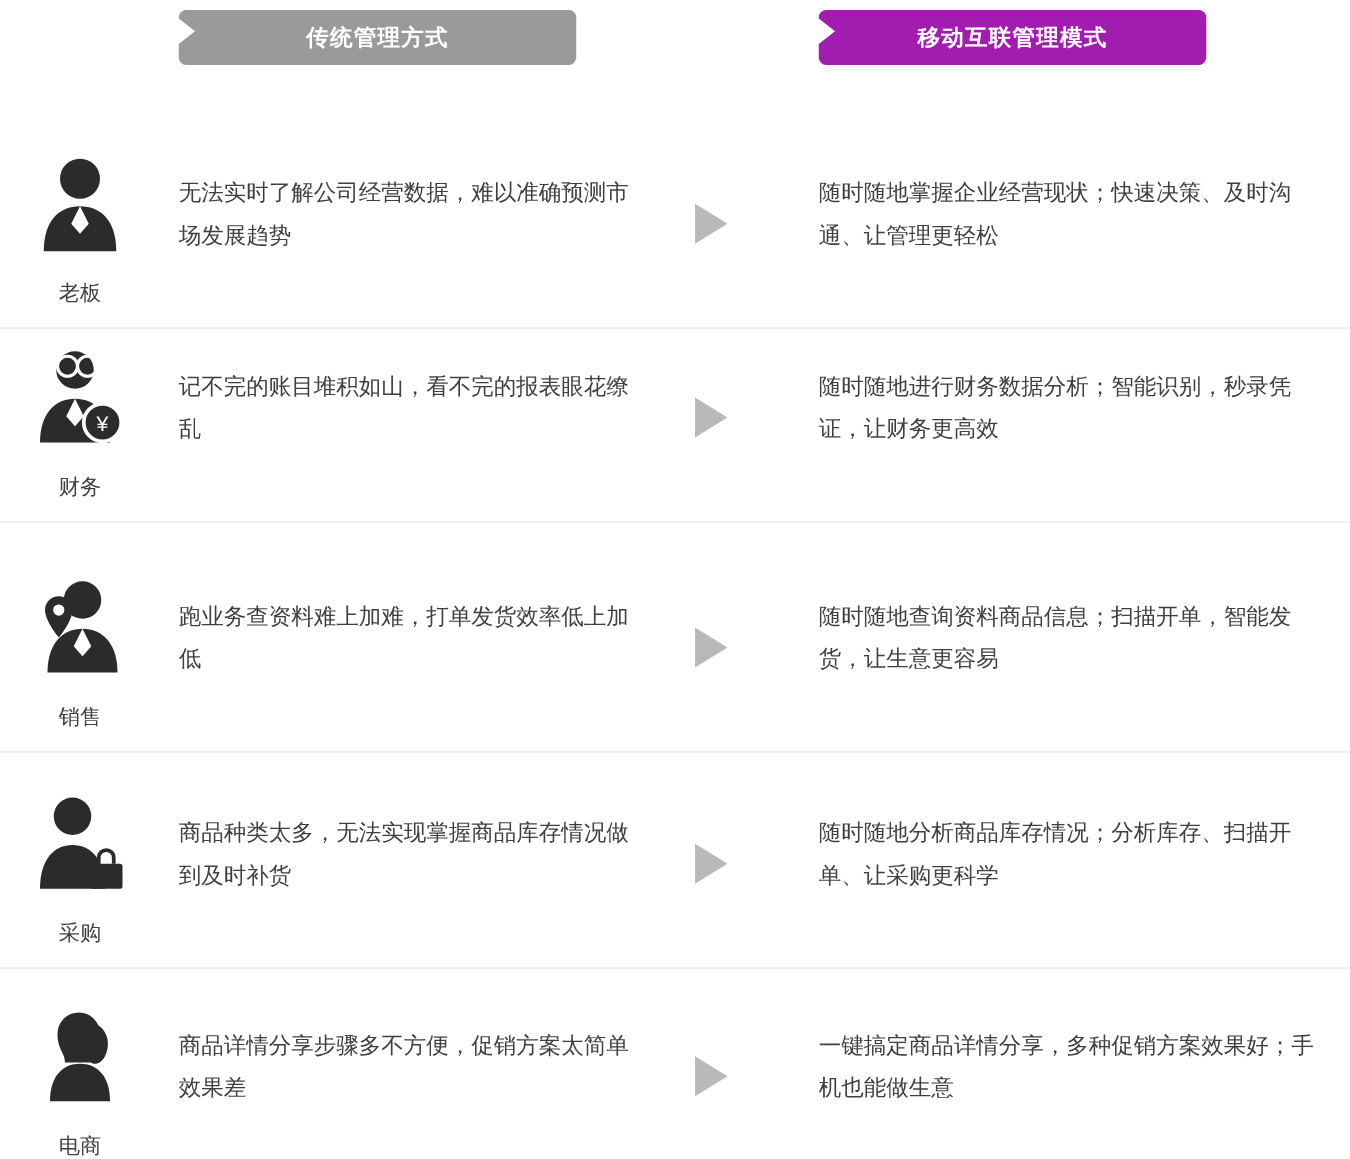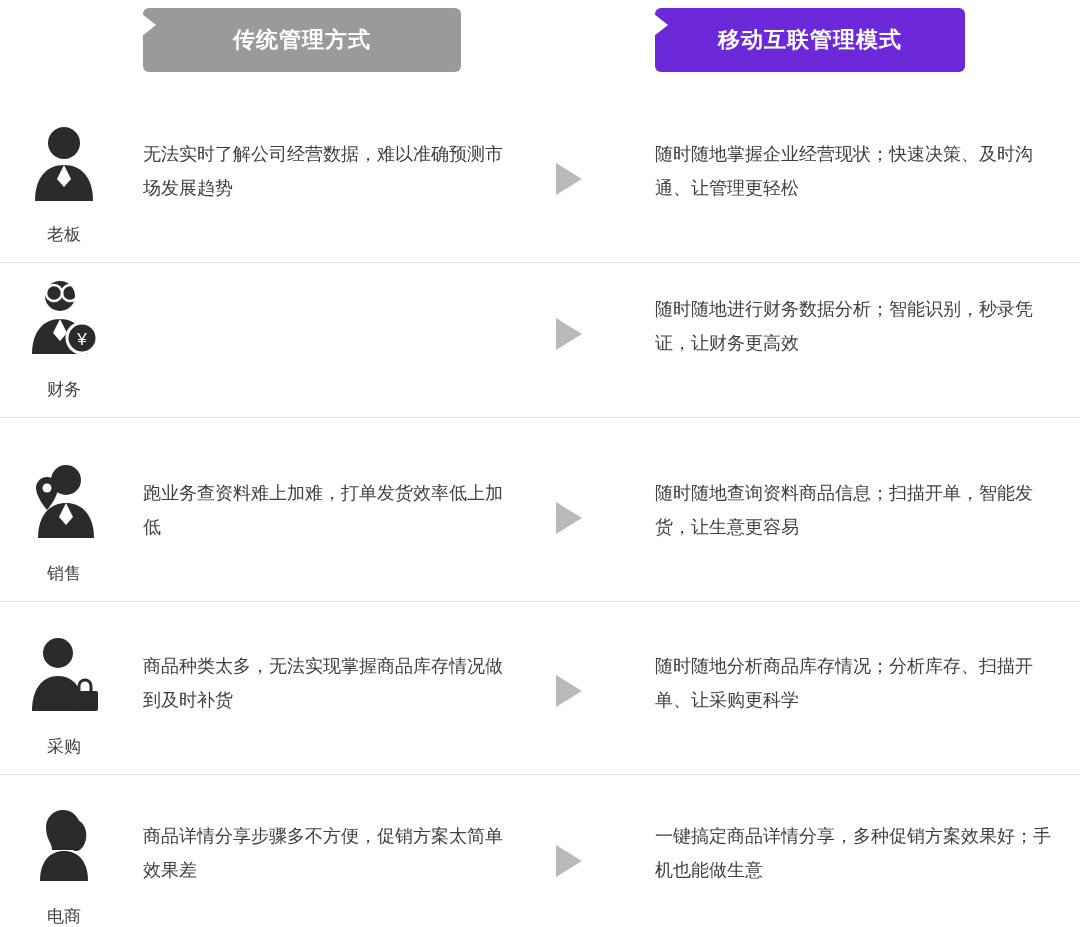--- a/index.html
+++ b/index.html
@@ -16,26 +16,26 @@
   }
   .page {
     position: relative;
     width: 1080px;
     height: 927px;
   }
 
   
   .banner {
     position: absolute;
-    height: 64px;
+    height: 44px;
     display: flex;
     align-items: center;
     justify-content: center;
     border-radius: 6px;
-    font-size: 22px;
+    font-size: 18px;
     font-weight: bold;
     letter-spacing: 1px;
     color: #ffffff;
   }
   .banner .tail {
     position: absolute;
     left: -1px;
     top: 6px;
     width: 0;
     height: 0;
@@ -46,21 +46,21 @@
   .banner-left {
     left: 143px;
     top: 8px;
     width: 318px;
     background: #9a9a9a;
   }
   .banner-right {
     left: 655px;
     top: 8px;
     width: 310px;
-    background: #6d28d9;
+    background: #a21caf;
   }
 
   
   .row {
     position: absolute;
     left: 0;
     width: 1080px;
     height: 150px;
   }
   .row-sep {
@@ -164,20 +164,21 @@
           <path d="M22 17 a8 8 0 1 0 16 0 a8 8 0 1 0 -16 0" fill="none" stroke="#ffffff" stroke-width="2.5"></path>
           <path d="M38 17 a8 8 0 1 0 16 0 a8 8 0 1 0 -16 0" fill="none" stroke="#ffffff" stroke-width="2.5"></path>
           <path d="M8 78 C8 55 20 43 36 43 C52 43 64 55 64 78 Z" fill="#2b2b2b"></path>
           <path d="M36 43 L29 57 L36 65 L43 57 Z" fill="#ffffff"></path>
           <circle cx="58" cy="62" r="15" fill="#2b2b2b" stroke="#ffffff" stroke-width="3"></circle>
           <text x="58" y="69" font-size="17" fill="#ffffff" text-anchor="middle" font-family="'Liberation Sans',sans-serif">¥</text>
         </svg>
       </div>
       <div class="persona-label">财务</div>
     </div>
+    <div class="col-text col-left">记不完的账目堆积如山，看不完的报表眼花缭乱</div>
     <div class="arrow"></div>
     <div class="col-text col-right">随时随地进行财务数据分析；智能识别，秒录凭证，让财务更高效</div>
     <div class="row-sep"></div>
   </div>
 
   <div class="row" style="top:452px">
     <div class="persona">
       <div class="persona-icon">
         <svg width="84" height="82" viewBox="0 0 84 82">
           <circle cx="44" cy="20" r="15" fill="#2b2b2b"></circle>

